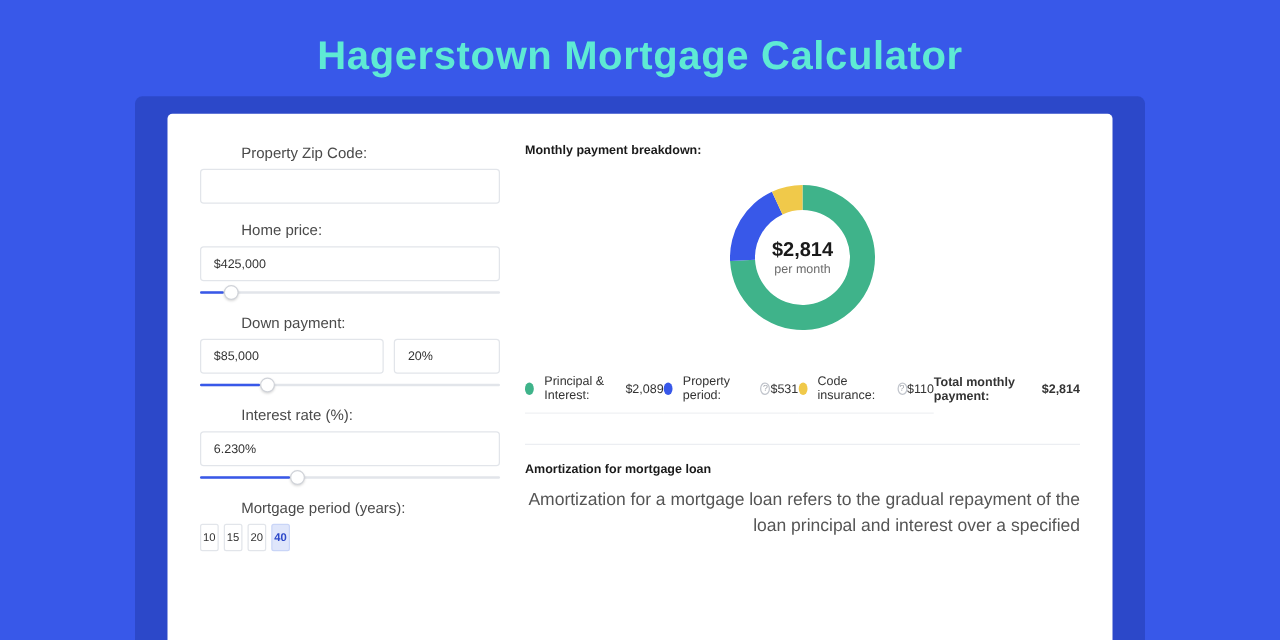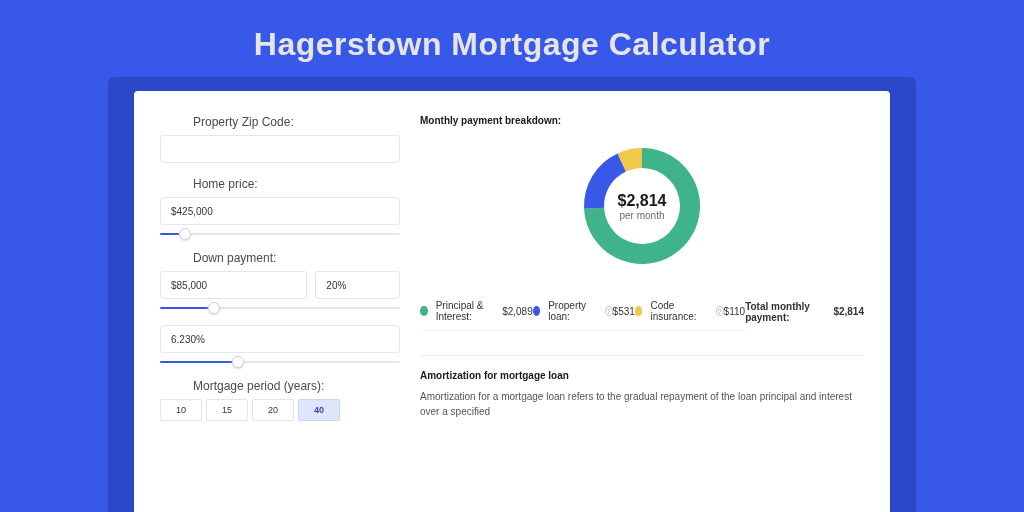--- a/index.html
+++ b/index.html
@@ -1,32 +1,32 @@
 <!DOCTYPE html>
 <html><head>
 <meta charset="utf-8">
 <style>
 * { box-sizing: border-box; margin: 0; padding: 0; font-family: Arial, Helvetica, sans-serif; }
 body { width: 1024px; height: 512px; background: #3858e9; overflow: hidden; }
-.title { color: #e5e5e5; font-size: 32px; font-weight: 700; text-align: center; padding: 26px 0 14px; letter-spacing: 0.5px; }
+.title { color: #5eead4; font-size: 32px; font-weight: 700; text-align: center; padding: 26px 0 14px; letter-spacing: 0.5px; }
 .band { background: #2c48c9; margin: 0 108px; height: 600px; border-radius: 6px; padding: 14px 0 0; }
 .card { background: #fff; margin: 0 auto; width: 756px; height: 600px; border-radius: 4px; padding: 24px 26px; display: flex; gap: 20px; }
 .left { width: 240px; display: flex; flex-direction: column; }
 .right { flex: 1; display: flex; flex-direction: column; }
 .lbl { font-size: 12px; color: #4a4a4a; margin-bottom: 6px; padding-left: 33px; }
 .inp { width: 100%; height: 28px; border: 1px solid #e2e5ea; border-radius: 3px; padding: 0 10px; font-size: 10px; color: #333; background: #fff; margin-bottom: 2px; }
 .row2 { display: flex; gap: 8px; }
 .row2 .inp:first-child { flex: 2; }
 .row2 .inp:last-child { flex: 1; }
 .slider { position: relative; height: 14px; margin-bottom: 10px; }
 .track { position: absolute; top: 6px; left: 0; right: 0; height: 2px; background: #e2e5ea; border-radius: 1px; }
 .fill { position: absolute; top: 6px; left: 0; height: 2px; background: #3858e9; border-radius: 1px; }
 .thumb { position: absolute; top: 1px; width: 12px; height: 12px; background: #fff; border: 1px solid #d0d3d9; border-radius: 50%; box-shadow: 0 1px 2px rgba(0,0,0,0.15); }
 .periods { display: flex; gap: 0; margin-bottom: 16px; }
-.period { width: 42px; height: 22px; border: 1px solid #e2e5ea; font-size: 9px; color: #333; display: flex; align-items: center; justify-content: center; cursor: pointer; border-radius: 2px; margin-right: 4px; }
+.period { width: 15px; height: 22px; border: 1px solid #e2e5ea; font-size: 9px; color: #333; display: flex; align-items: center; justify-content: center; cursor: pointer; border-radius: 2px; margin-right: 4px; }
 .period.sel { background: #dfe6fb; border-color: #c9d5f7; color: #2c48c9; font-weight: 600; }
 .toggle-row { display: flex; align-items: center; gap: 8px; margin-top: 4px; }
 .toggle { width: 26px; height: 14px; background: #e2e5ea; border-radius: 7px; position: relative; cursor: pointer; }
 .toggle .knob { position: absolute; left: 1px; top: 1px; width: 12px; height: 12px; background: #fff; border-radius: 50%; box-shadow: 0 1px 1px rgba(0,0,0,0.2); }
 .toggle-lbl { font-size: 10px; color: #4a4a4a; }
 .heading { font-size: 10px; font-weight: 700; color: #1a1a1a; margin-bottom: 12px; }
 .donut-wrap { display: flex; justify-content: center; padding: 4px 0 18px; }
 .donut { position: relative; width: 128px; height: 128px; }
 .donut svg { width: 128px; height: 128px; }
 .donut-center { position: absolute; inset: 0; display: flex; flex-direction: column; align-items: center; justify-content: center; }
@@ -37,21 +37,21 @@
 .leg-row:last-child { border-bottom: none; }
 .leg-left { display: flex; align-items: center; gap: 8px; }
 .dot { width: 10px; height: 10px; border-radius: 50%; }
 .leg-name { font-size: 10px; color: #333; }
 .leg-val { font-size: 10px; color: #333; }
 .leg-row.total .leg-name { font-weight: 700; }
 .leg-row.total .leg-val { font-weight: 700; }
 .info { width: 10px; height: 10px; border: 1px solid #c1c5cc; border-radius: 50%; font-size: 7px; color: #a0a4ab; display: inline-flex; align-items: center; justify-content: center; margin-left: 2px; }
 .amort { border-top: 1px solid #eceef2; padding-top: 14px; margin-top: 24px; }
 .amort .heading { margin-bottom: 8px; }
-.amort p { font-size: 10px; color: #555; line-height: 1.5; }
+.amort p { font-size: 14px; color: #555; line-height: 1.5; text-align: right; }
 </style>
 </head>
 <body>
 
 <div class="title">Hagerstown Mortgage Calculator</div>
 <div class="band">
   <div class="card">
     <div class="left">
 
       <div class="lbl">Property Zip Code:</div>
@@ -69,20 +69,21 @@
       <div class="row2">
         <input class="inp" value="$85,000" style="">
         <input class="inp" value="20%" style="">
       </div>
       <div class="slider">
         <div class="track"></div>
         <div class="fill" style="width:20%;"></div>
         <div class="thumb" style="left:20%;"></div>
       </div>
 
+      <div class="lbl">Interest rate (%):</div>
       <input class="inp" value="6.230%" style="">
       <div class="slider">
         <div class="track"></div>
         <div class="fill" style="width:30%;"></div>
         <div class="thumb" style="left:30%;"></div>
       </div>
 
       <div class="lbl">Mortgage period (years):</div>
       <div class="periods">
         <div class="period">10</div>
@@ -116,21 +117,21 @@
         <div class="leg-row">
           <div class="leg-left">
             <div class="dot" style="background:#3fb38a;"></div>
             <span class="leg-name">Principal &amp; Interest:</span>
           </div>
           <span class="leg-val">$2,089</span>
         </div>
         <div class="leg-row">
           <div class="leg-left">
             <div class="dot" style="background:#3858e9;"></div>
-            <span class="leg-name">Property loan:</span>
+            <span class="leg-name">Property period:</span>
             <span class="info">?</span>
           </div>
           <span class="leg-val">$531</span>
         </div>
         <div class="leg-row">
           <div class="leg-left">
             <div class="dot" style="background:#f0c94a;"></div>
             <span class="leg-name">Code insurance:</span>
             <span class="info">?</span>
           </div>

